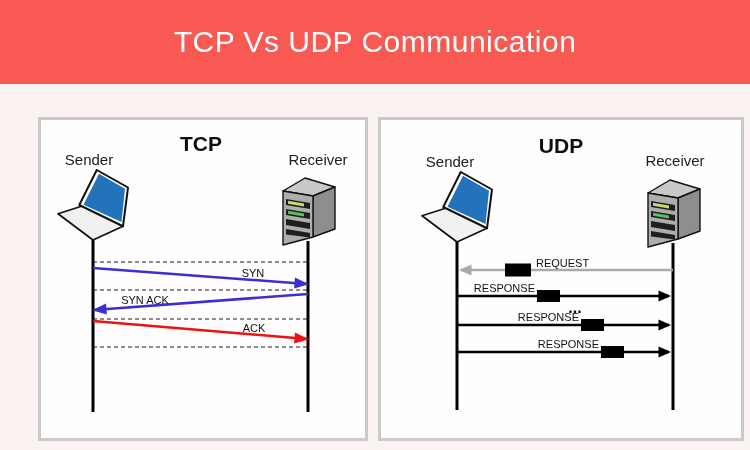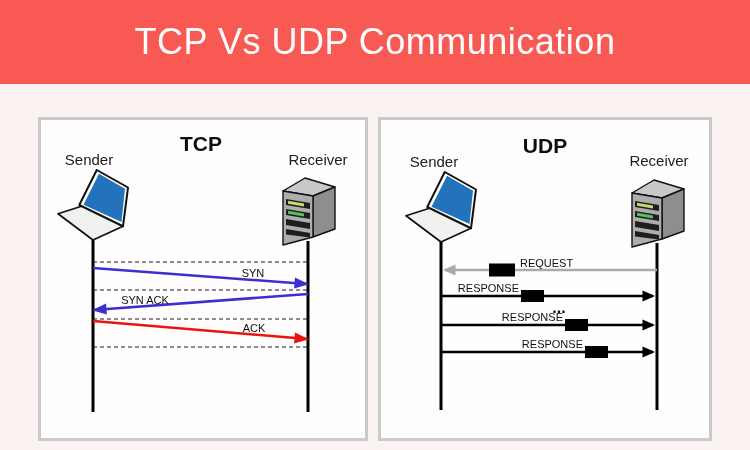--- a/index.html
+++ b/index.html
@@ -6,32 +6,32 @@
   body{
     width:750px;height:450px;overflow:hidden;
     background:#FBF3F2;
     font-family:"Liberation Sans","DejaVu Sans",sans-serif;
   }
   .banner{
     width:750px;height:84px;background:#F95953;
     display:flex;align-items:center;justify-content:center;
   }
   .banner h1{
-    margin:8px;color:#FFFFFF;font-size:36px;font-weight:400;letter-spacing:0.5px;
+    margin:8px;color:#FFFFFF;font-size:30px;font-weight:400;letter-spacing:0.5px;
     font-family:"Liberation Sans","DejaVu Sans",sans-serif;
   }
   .panels{
     position:absolute;left:0;top:93px;width:750px;height:366px;
   }
   .panel{
     position:absolute;top:24px;height:318px;
     background:#FFFDFD;border:3px solid #CACACA;
   }
   .panel-tcp{left:38px;width:324px;}
-  .panel-udp{left:378px;width:328px;}
+  .panel-udp{left:378px;width:328px;padding-left:32px;}
   .diagram{position:absolute;left:0;top:0;width:100%;height:100%;}
   .t-title{font-family:"Liberation Sans","DejaVu Sans",sans-serif;font-size:21px;font-weight:700;fill:#0E0E0E;}
   .t-node{font-family:"Liberation Sans","DejaVu Sans",sans-serif;font-size:15px;fill:#1B1B1B;}
   .t-msg{font-family:"Liberation Sans","DejaVu Sans",sans-serif;font-size:11px;fill:#111111;}
   .t-dots{font-family:"Liberation Sans","DejaVu Sans",sans-serif;font-size:16px;font-weight:700;fill:#111111;}
   .lifeline{stroke:#000000;stroke-width:3;}
   .dashline{stroke:#1A1A1A;stroke-width:1.1;stroke-dasharray:4 3;}
   .defs-holder{position:absolute;width:0;height:0;}
 </style>
 </head>

